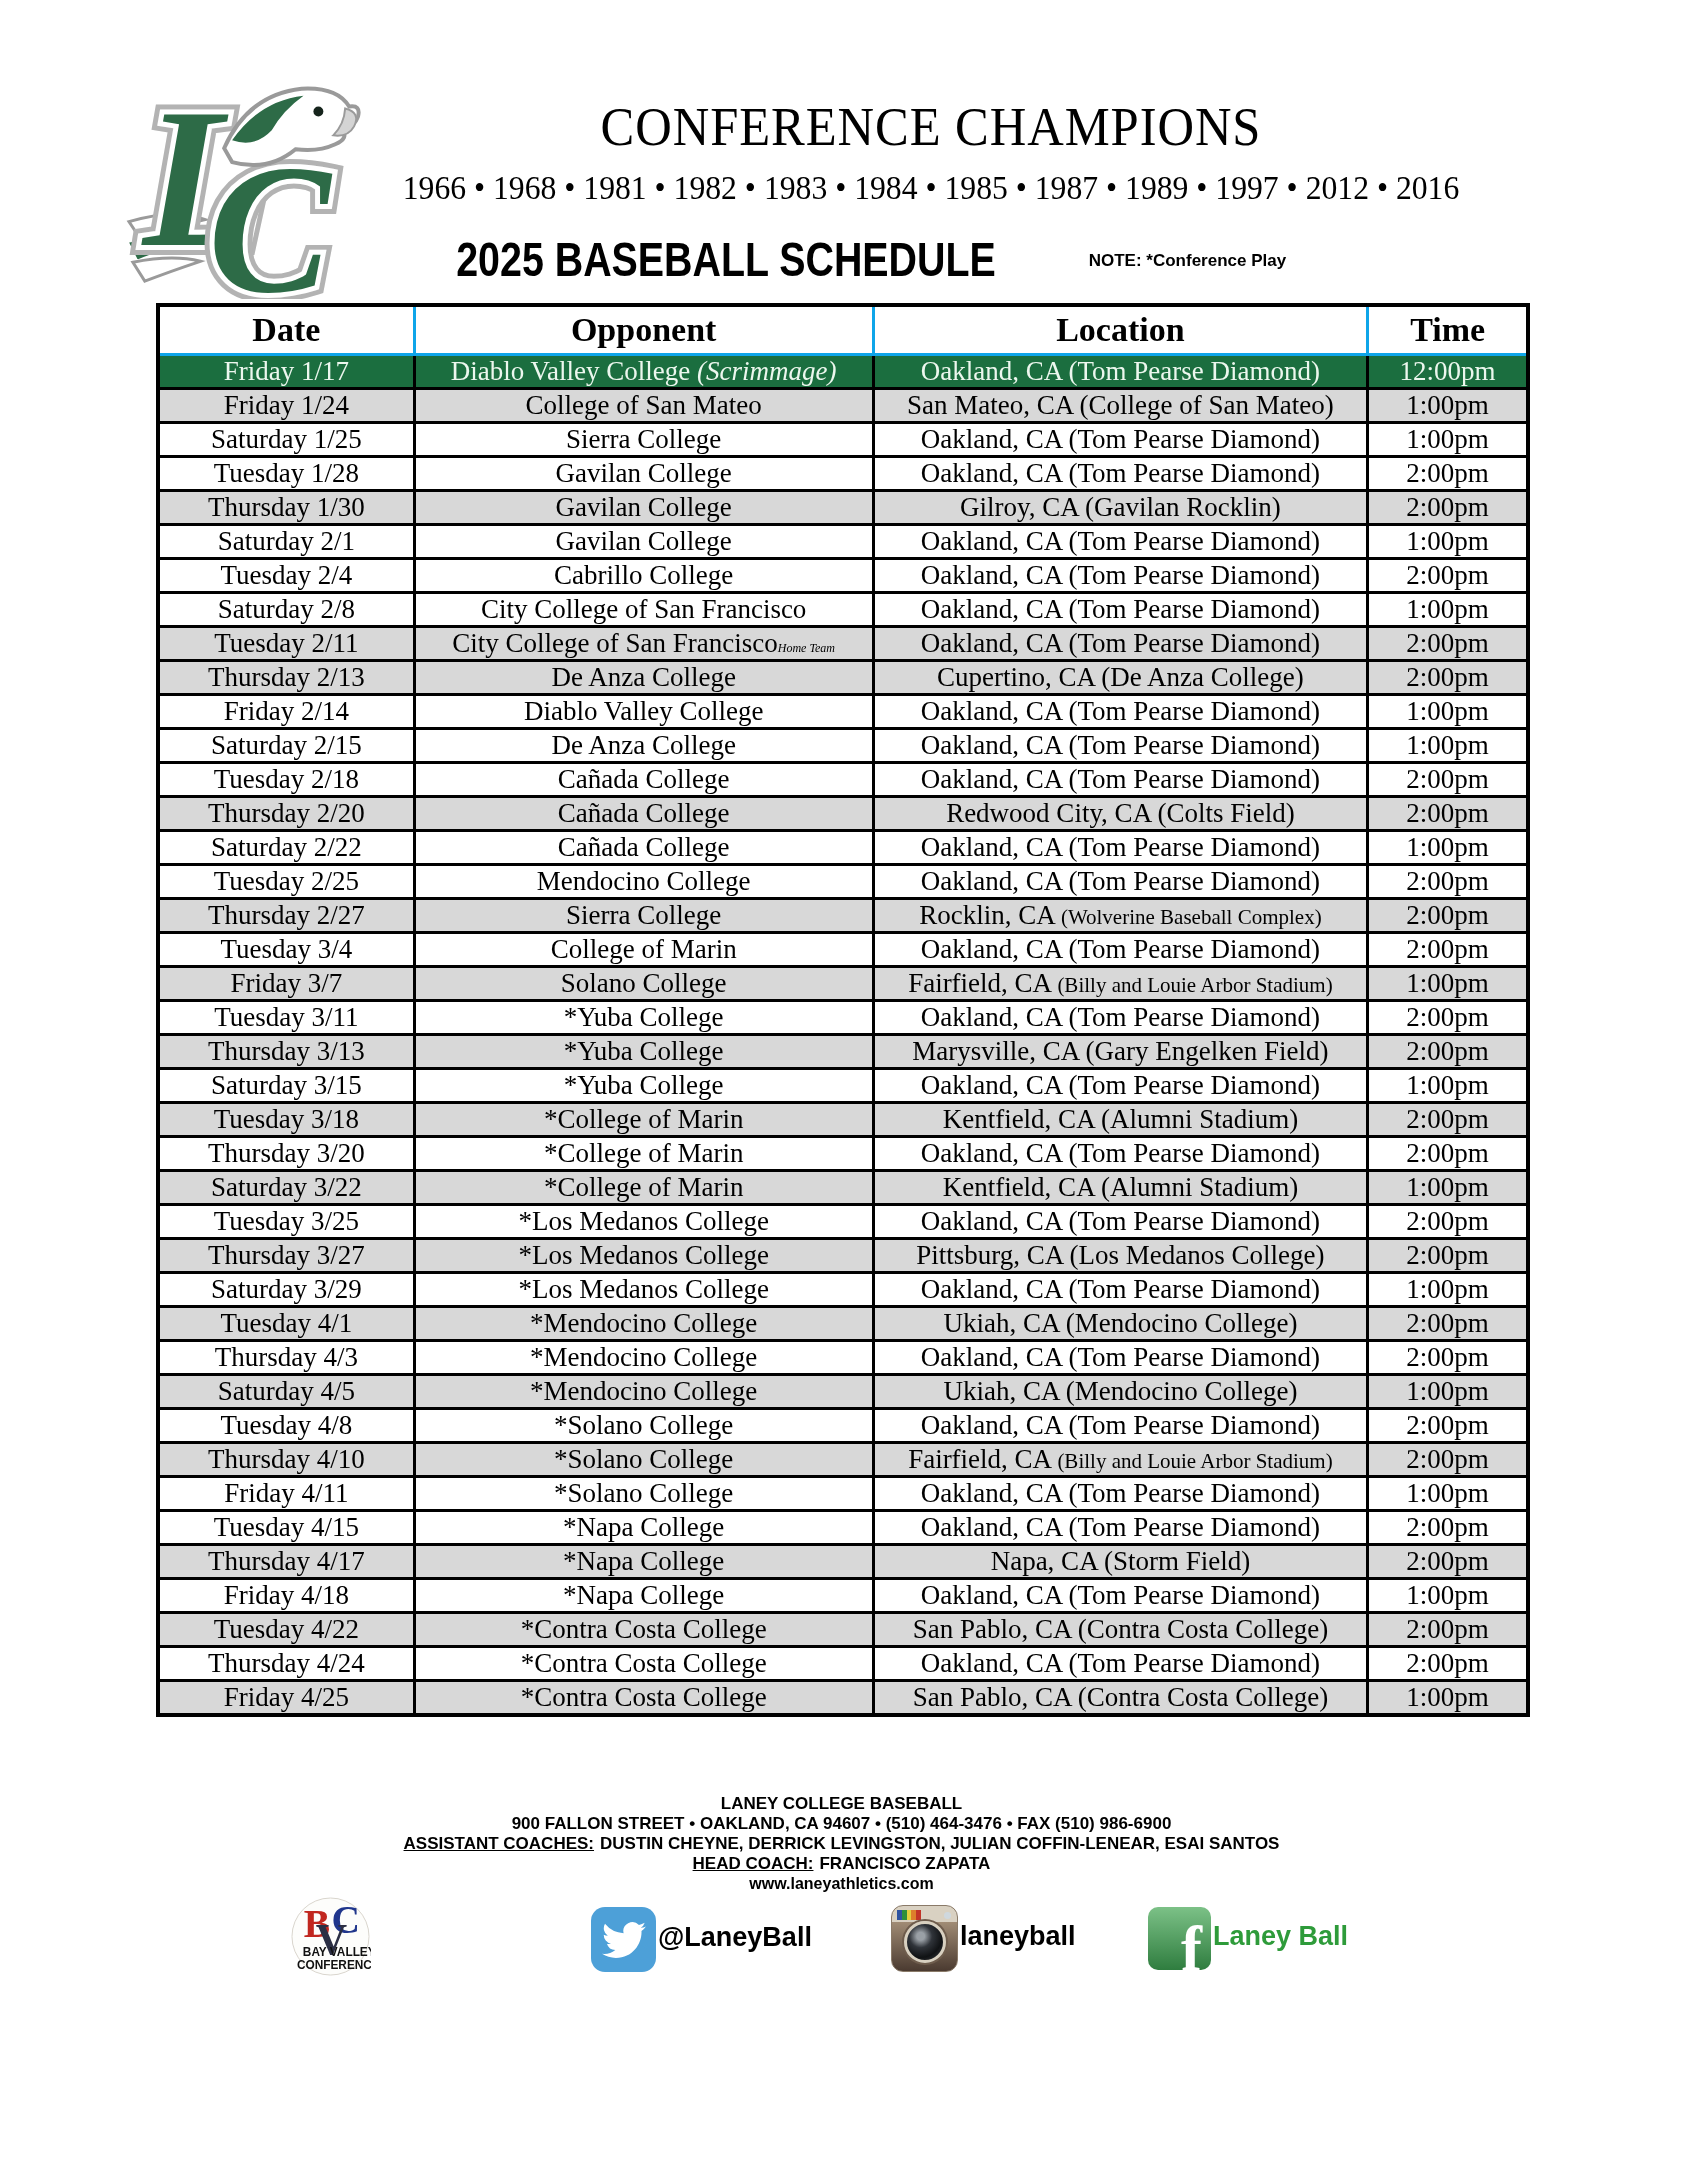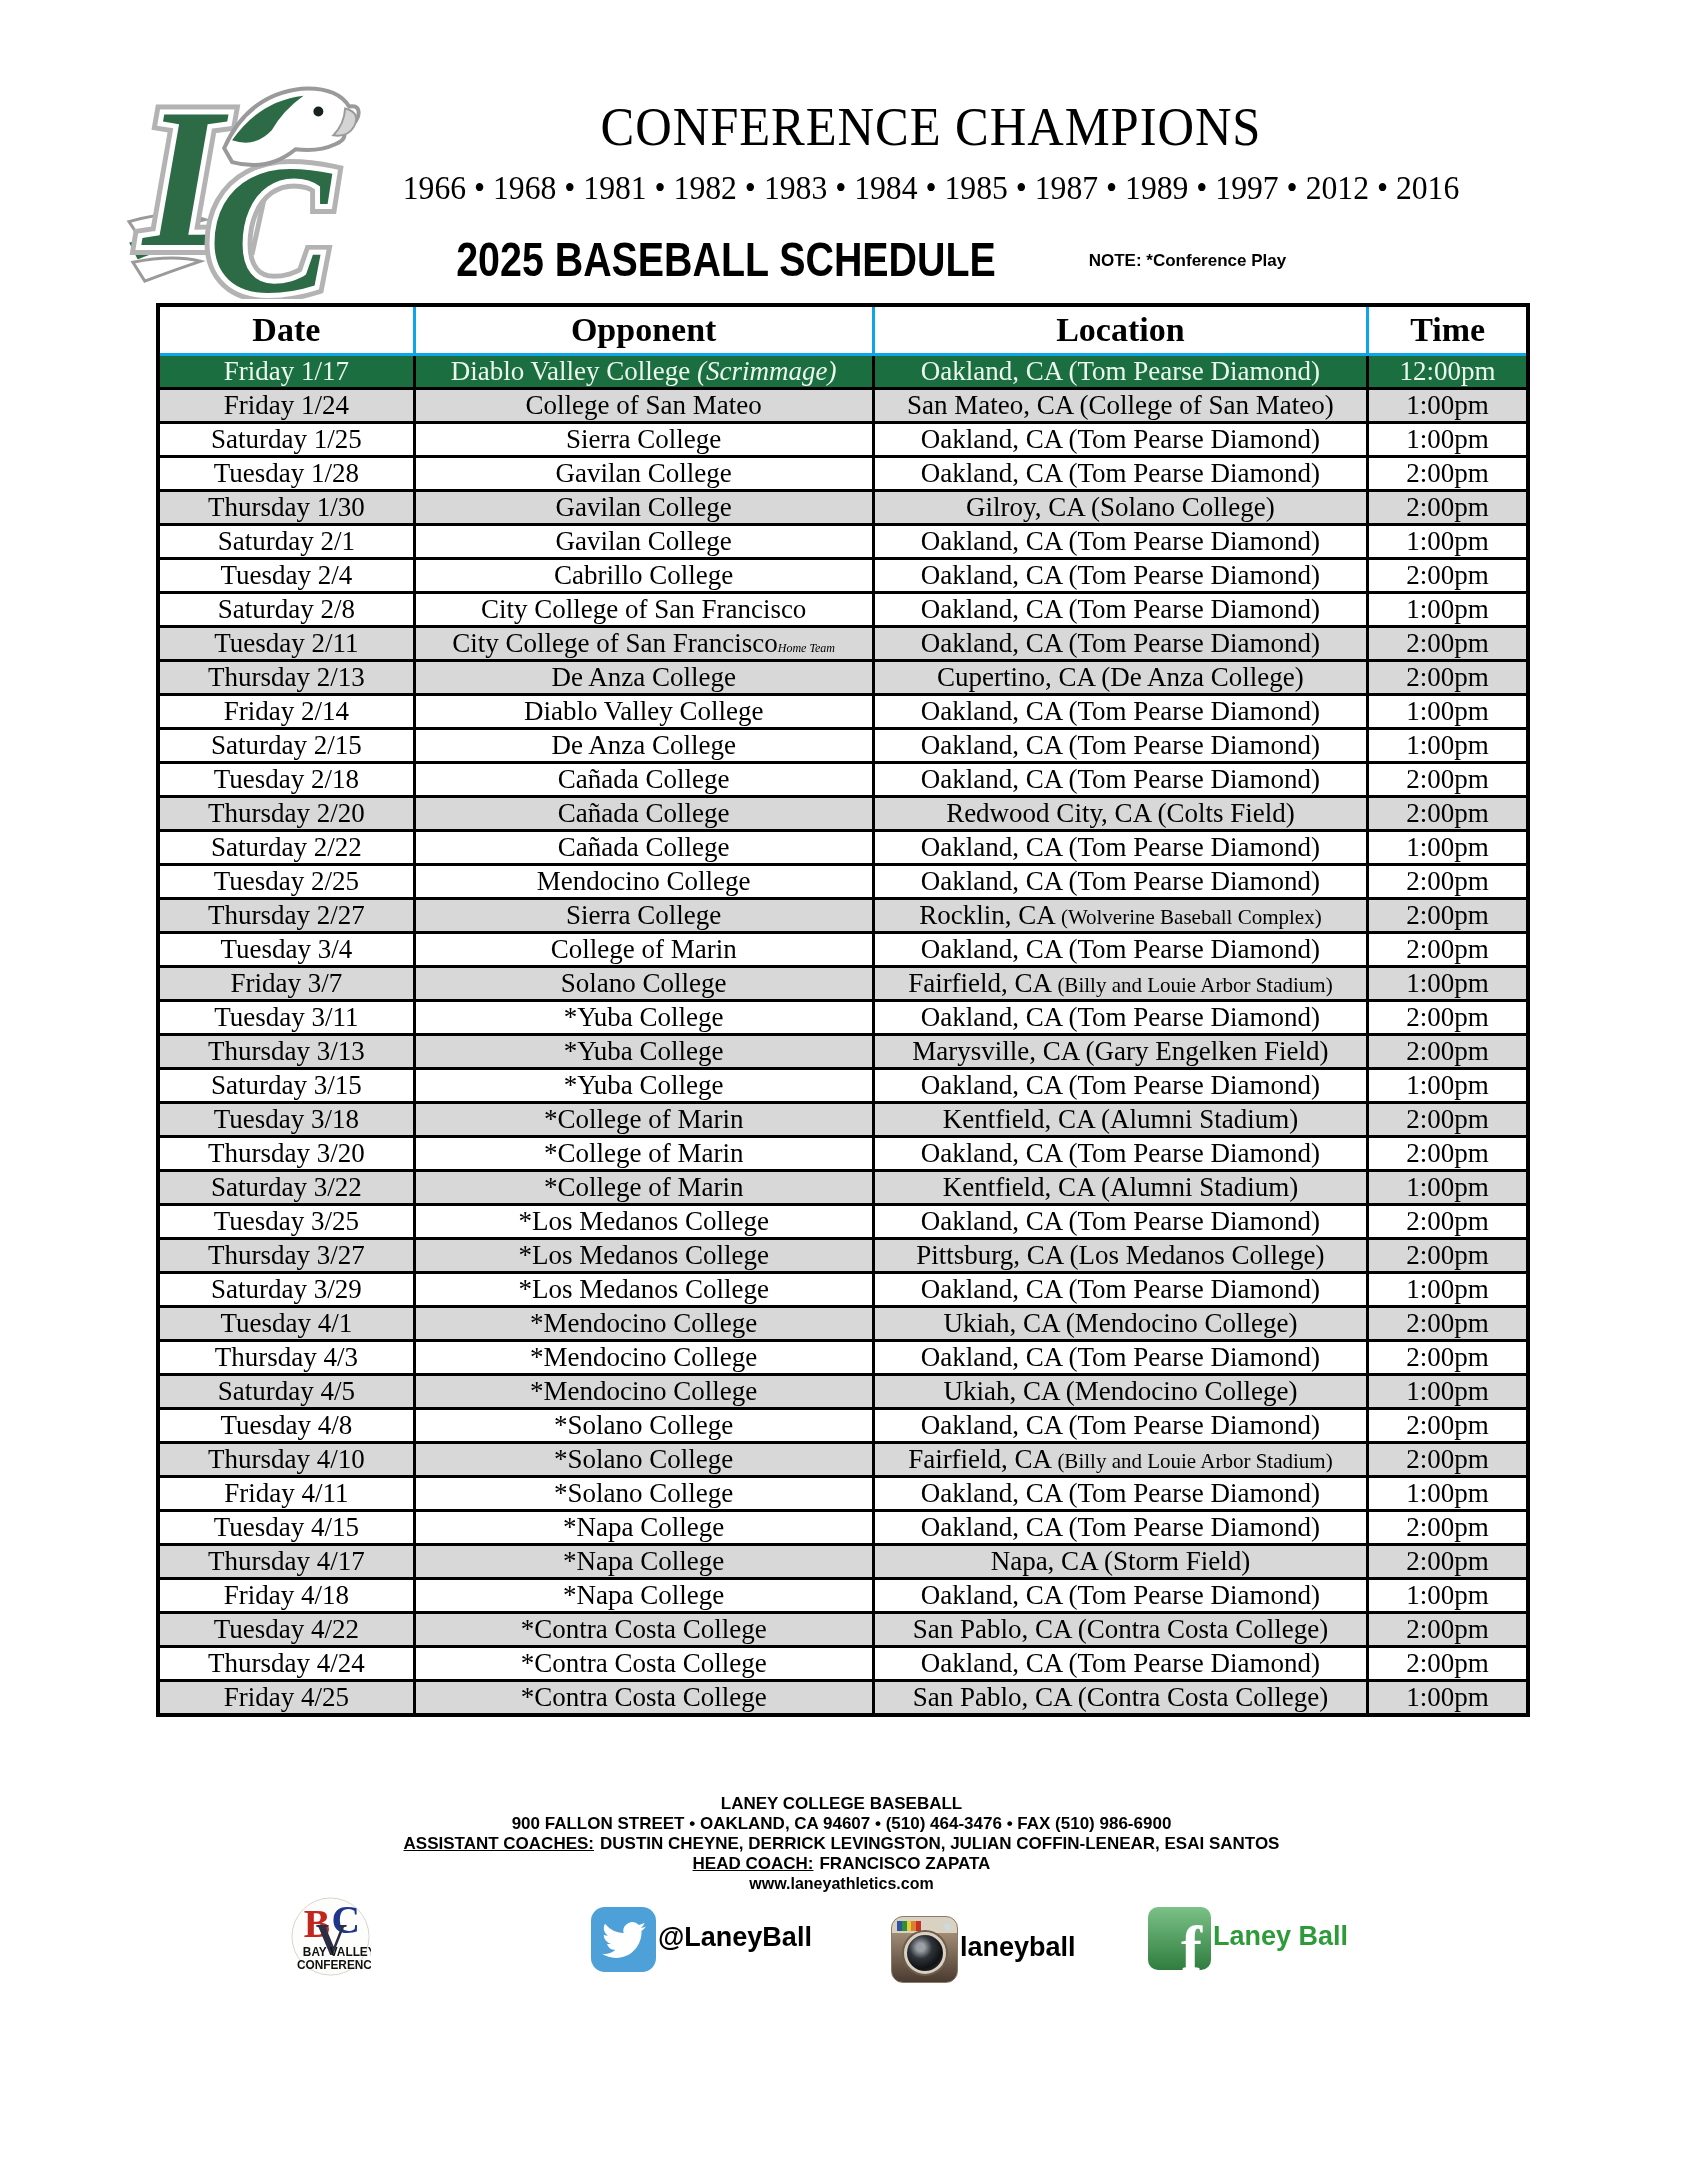--- a/index.html
+++ b/index.html
@@ -38,21 +38,21 @@
   .f-line { font-size:17px; line-height:20px; }
   .f-line.small { font-size:16px; }
   .u { text-decoration:underline; }
   .gap { display:inline-block; width:6px; }
 
   
   .social { position:absolute; top:1891px; left:0; width:1683px; height:119px; }
   .bvc { position:absolute; left:290px; top:2px; width:81px; height:91px; }
   .sgroup { position:absolute; display:flex; align-items:center; }
   .sg-tw { left:591px; top:16px; }
-  .sg-ig { left:891px; top:25px; }
+  .sg-ig { left:891px; top:14px; }
   .sg-fb { left:1148px; top:16px; }
   .slabel { font-family:"Liberation Sans", sans-serif; font-weight:bold; font-size:27px;
             line-height:1; margin:0 0 4px 2px; }
   .sg-fb .slabel { color:var(--fbgreen,#2e9b3a); }
 
   .tw-icon { width:65px; height:65px; border-radius:14px; background:var(--twblue,#4da0d8);
              display:flex; align-items:center; justify-content:center; }
   .tw-icon svg { width:44px; height:44px; }
 
   .ig-icon { position:relative; width:65px; height:65px; border-radius:12px; border:1px solid #8a7a68;
@@ -148,21 +148,21 @@
         </tr>
         <tr class="white">
           <td>Tuesday 1/28</td>
           <td>Gavilan College</td>
           <td>Oakland, CA <span>(Tom Pearse Diamond)</span></td>
           <td>2:00pm</td>
         </tr>
         <tr class="gray">
           <td>Thursday 1/30</td>
           <td>Gavilan College</td>
-          <td>Gilroy, CA <span>(Solano College)</span></td>
+          <td>Gilroy, CA <span>(Gavilan Rocklin)</span></td>
           <td>2:00pm</td>
         </tr>
         <tr class="white">
           <td>Saturday 2/1</td>
           <td>Gavilan College</td>
           <td>Oakland, CA <span>(Tom Pearse Diamond)</span></td>
           <td>1:00pm</td>
         </tr>
         <tr class="white">
           <td>Tuesday 2/4</td>

